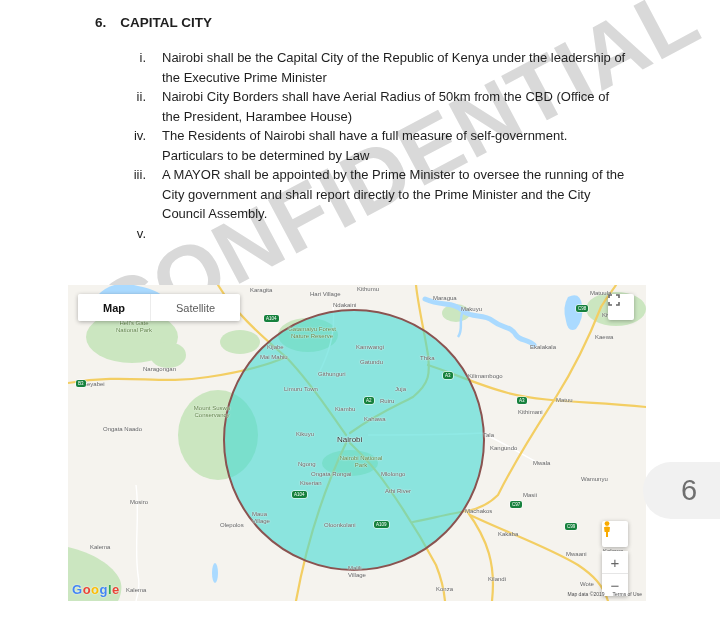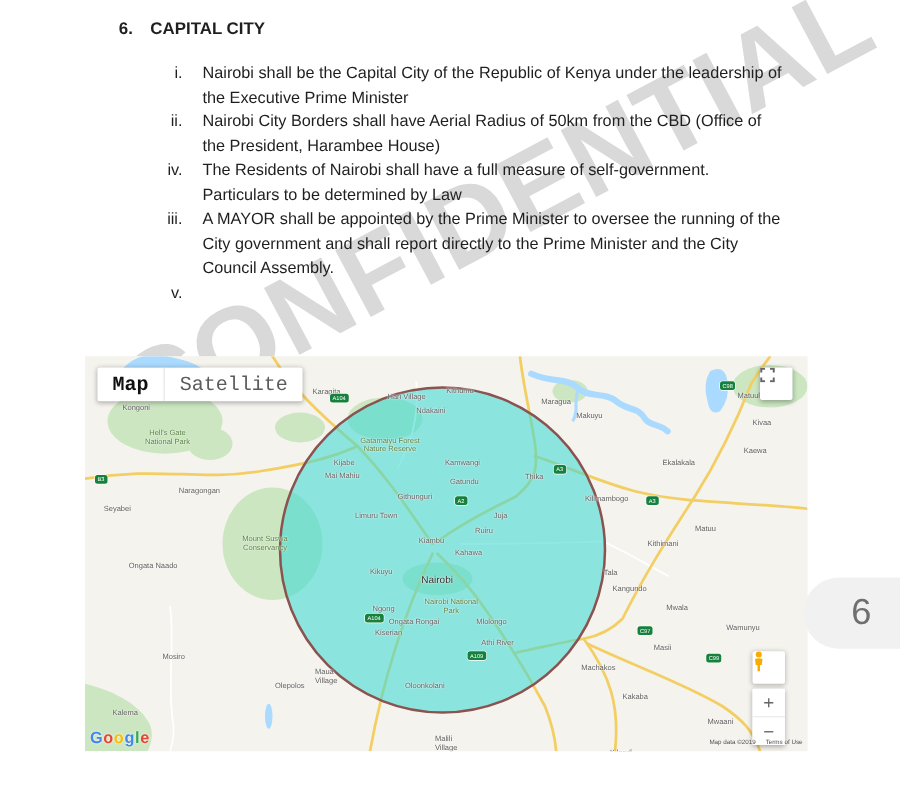--- a/index.html
+++ b/index.html
@@ -20,30 +20,30 @@
   
   .pagepill{position:absolute;left:643px;top:462px;width:92px;height:57px;background:#f1f1f1;
             border-radius:28px 0 0 28px;z-index:4;display:flex;align-items:center;}
   .pagepill span{font-size:29px;color:#6f6f6f;margin-left:38px;}
   
   .map{position:absolute;left:68px;top:285px;width:578px;height:316px;background:#f5f3ee;
        overflow:hidden;z-index:3;}
   .map svg{position:absolute;left:0;top:0;}
   .labels{position:absolute;left:0;top:0;width:578px;height:316px;}
   .map-label{position:absolute;font-size:6px;color:#5f5f5f;white-space:nowrap;line-height:1.15;
-             text-shadow:0 0 1px #fff,0 0 2px rgba(255,255,255,.9);margin-top:24px;}
+             text-shadow:0 0 1px #fff,0 0 2px rgba(255,255,255,.9);}
   .map-label.t-park{color:#567f3e;text-align:center;}
   .map-label.t-city{font-size:8px;color:#2e2e2e;}
   .shield{position:absolute;background:#16813d;color:#fff;font-size:4.5px;line-height:1.2;
           padding:1px 2px;border-radius:2px;box-shadow:0 0 0 0.5px #fff;}
   
   .gm-toggle{position:absolute;left:10px;top:9px;height:27px;display:flex;border-radius:2px;
              box-shadow:0 1px 4px rgba(0,0,0,.3);overflow:hidden;}
-  .gm-toggle .gbtn{background:#fff;border:0;height:27px;font-size:16px;padding:0 12px;
-                   font-family:Liberation Mono, monospace;cursor:pointer;}
+  .gm-toggle .gbtn{background:#fff;border:0;height:27px;font-size:11px;padding:0 25px;
+                   font-family:Liberation Sans, sans-serif;cursor:pointer;}
   .gbtn.sel{font-weight:bold;color:#111;}
   .gbtn.uns{color:#5b5b5b;border-left:1px solid #ececec;}
   .gm-fs{position:absolute;right:12px;top:9px;width:26px;height:26px;background:#fff;border-radius:2px;
          box-shadow:0 1px 4px rgba(0,0,0,.3);display:flex;align-items:center;justify-content:center;}
   .gm-peg{position:absolute;right:18px;top:236px;width:26px;height:26px;background:#fff;border-radius:2px;
           box-shadow:0 1px 4px rgba(0,0,0,.3);display:flex;align-items:center;justify-content:center;}
   .gm-zoom{position:absolute;right:18px;top:266px;width:26px;height:45px;background:#fff;border-radius:2px;
            box-shadow:0 1px 4px rgba(0,0,0,.3);display:flex;flex-direction:column;}
   .gm-zoom .zb{flex:1;border:0;background:#fff;color:#666;font-size:15px;line-height:1;cursor:pointer;
                font-family:"Liberation Sans",sans-serif;padding:0;}

